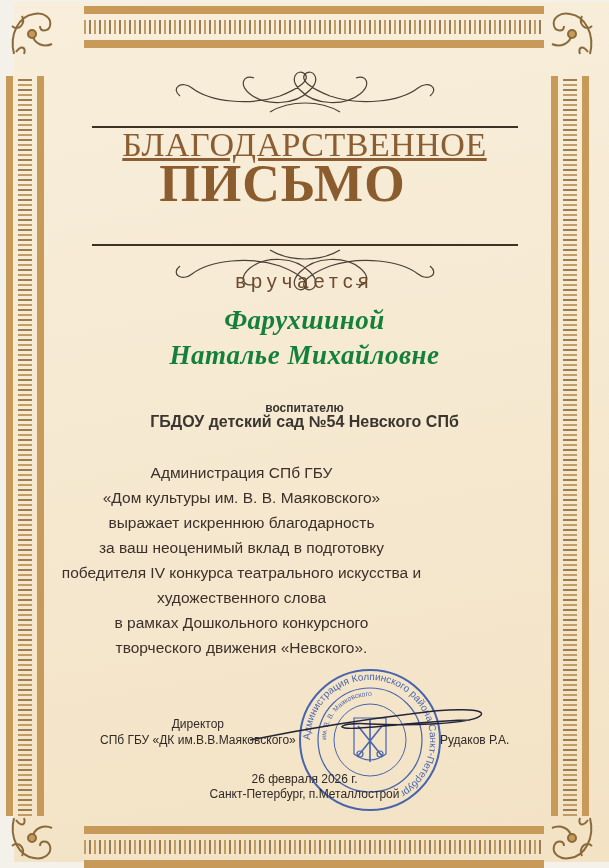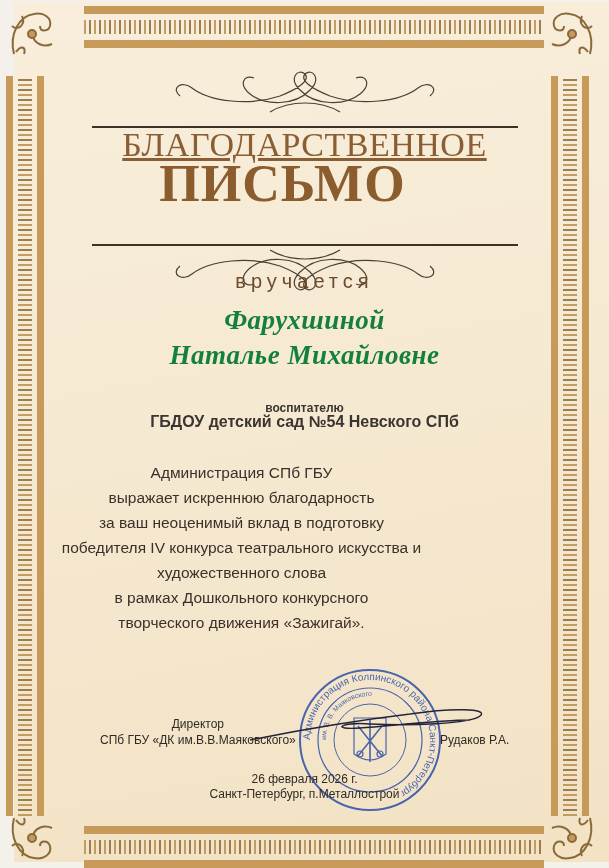--- a/index.html
+++ b/index.html
@@ -169,26 +169,27 @@
 </svg>
 
 <div class="center presented">вручается</div>
 <div class="center name1">Фарухшиной</div>
 <div class="center name2">Наталье Михайловне</div>
 <div class="center position">воспитателю</div>
 <div class="center org">ГБДОУ детский сад №54 Невского СПб</div>
 
 <div class="body-text">
   <div>Администрация СПб ГБУ</div>
+  <div>«Дом культуры им. В. В. Маяковского»</div>
   <div>выражает  искреннюю  благодарность</div>
   <div>за ваш неоценимый вклад в подготовку</div>
   <div>победителя  IV конкурса театрального искусства и</div>
   <div>художественного слова</div>
   <div>в рамках Дошкольного конкурсного</div>
-  <div>творческого движения «Зажигай».</div>
+  <div>творческого движения «Невского».</div>
 </div>
 
 <svg class="stamp" viewBox="0 0 148 148">
   <defs>
     <path id="outerArc" d="M74 74 m-60 0 a60 60 0 1 1 120 0 a60 60 0 1 1 -120 0"></path>
     <path id="innerArc" d="M74 74 m-44 0 a44 44 0 1 1 88 0 a44 44 0 1 1 -88 0"></path>
   </defs>
   <g fill="none" stroke="#2b4fa8">
     <circle cx="74" cy="74" r="70" stroke-width="2"></circle>
     <circle cx="74" cy="74" r="52" stroke-width="1.2"></circle>

